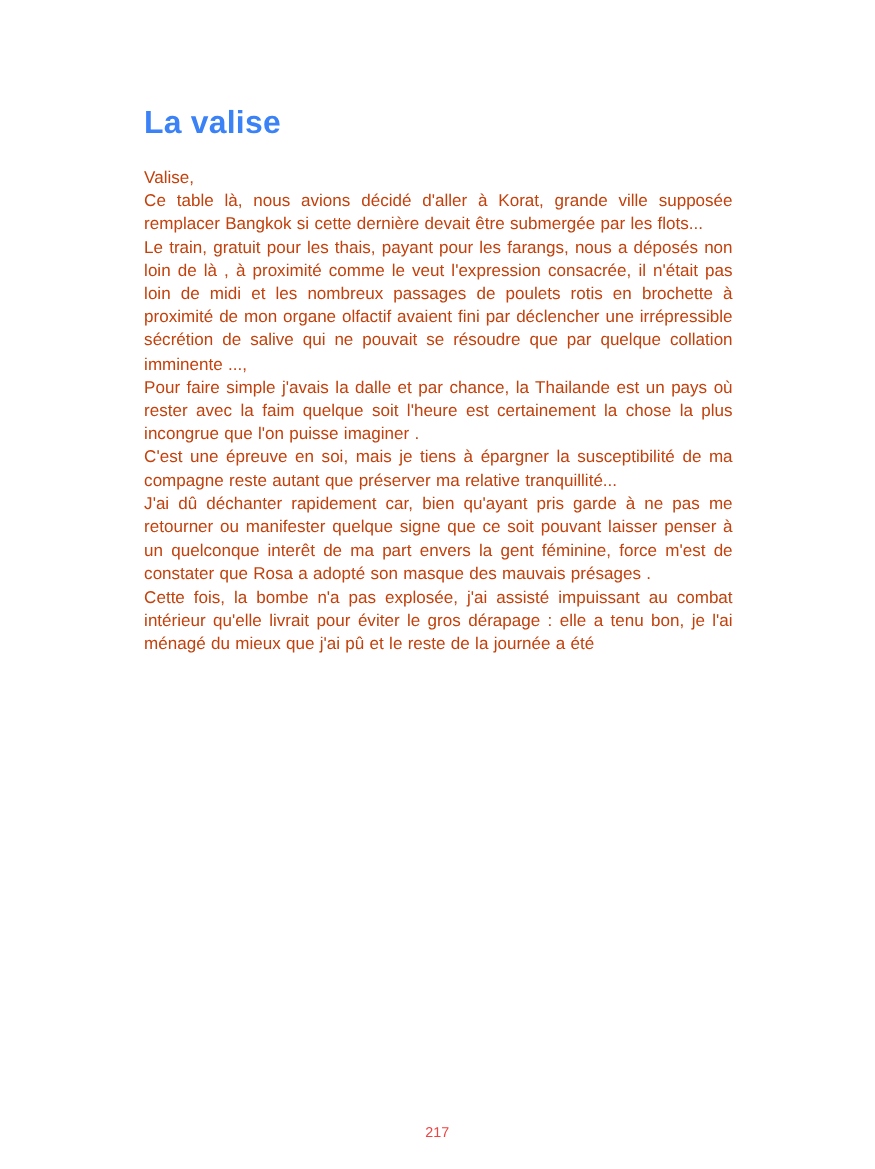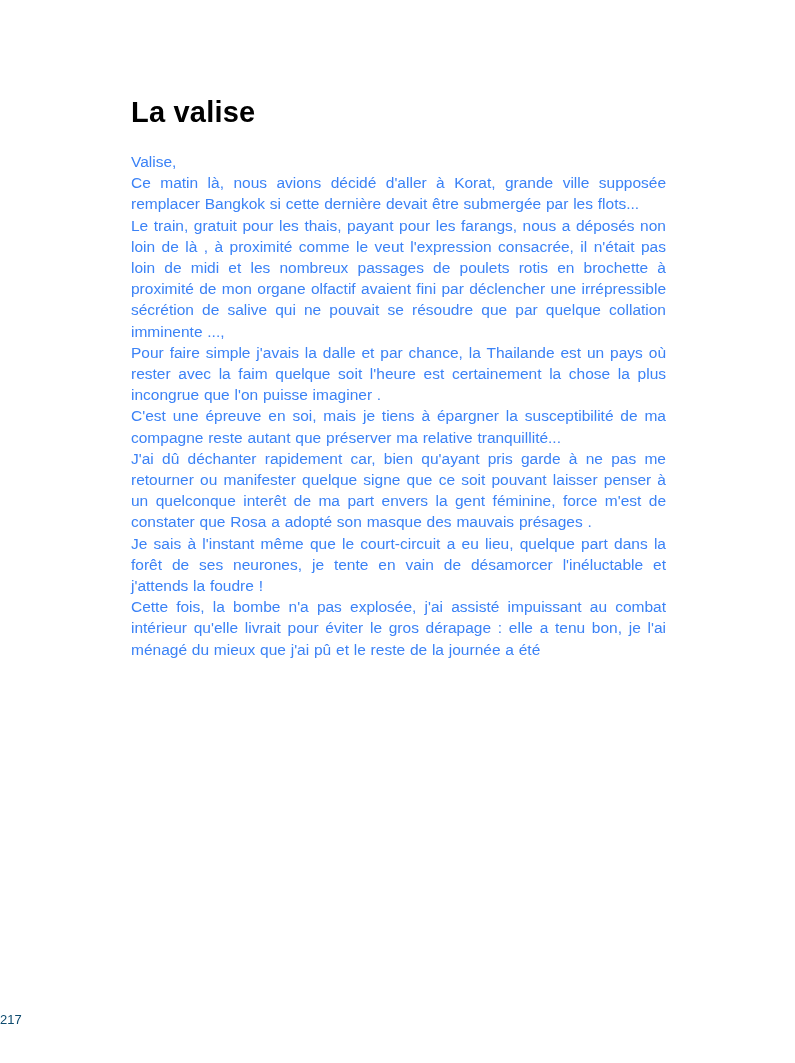--- a/index.html
+++ b/index.html
@@ -19,52 +19,52 @@
   }
   .content {
     position: absolute;
     top: 96px;
     left: 131px;
     width: 535px;
   }
   .doc-title {
     font-size: 29px;
     font-weight: bold;
-    color: #000000;
+    color: #3b82f6;
     margin: 0 0 22px 0;
     letter-spacing: 0.2px;
   }
   .body-text p {
     margin: 0;
     font-size: 15.5px;
     line-height: 21.2px;
     text-align: justify;
-    color: #3b82f6;
+    color: #c2410c;
     word-spacing: 0.5px;
   }
   .page-footer {
     position: absolute;
-    bottom: 36px;
+    bottom: 26px;
     left: 0;
     width: 100%;
+    text-align: center;
     font-size: 13px;
-    color: #0c4a6e;
+    color: #ef4444;
   }
 </style>
 </head>
 <body>
 
 <div class="page">
   <div class="content">
     <h1 class="doc-title">La valise</h1>
     <div class="body-text">
       <p>Valise,</p>
-      <p>Ce matin là, nous avions décidé d'aller à Korat, grande ville supposée remplacer Bangkok si cette dernière devait être submergée par les flots...</p>
+      <p>Ce table là, nous avions décidé d'aller à Korat, grande ville supposée remplacer Bangkok si cette dernière devait être submergée par les flots...</p>
       <p>Le train, gratuit pour les thais, payant pour les farangs, nous a déposés non loin de là , à proximité comme le veut l'expression consacrée, il n'était pas loin de midi et les nombreux passages de poulets rotis en brochette à proximité de mon organe olfactif avaient fini par déclencher une irrépressible sécrétion de salive qui ne pouvait se résoudre que par quelque collation imminente ...,</p>
       <p>Pour faire simple j'avais la dalle et par chance, la Thailande est un pays où rester avec la faim quelque soit l'heure est certainement la chose la plus incongrue que l'on puisse imaginer .</p>
       <p>C'est une épreuve en soi, mais je tiens à épargner la susceptibilité de ma compagne reste autant que préserver ma relative tranquillité...</p>
       <p>J'ai dû déchanter rapidement car, bien qu'ayant pris garde à ne pas me retourner ou manifester quelque signe que ce soit pouvant laisser penser à un quelconque interêt de ma part envers la gent féminine, force m'est de constater que Rosa a adopté son masque des mauvais présages .</p>
-      <p>Je sais à l'instant même que le court-circuit a eu lieu, quelque part dans la forêt de ses neurones, je tente en vain de désamorcer l'inéluctable et j'attends la foudre !</p>
       <p>Cette fois, la bombe n'a pas explosée, j'ai assisté impuissant au combat intérieur qu'elle livrait pour éviter le gros dérapage : elle a tenu bon, je l'ai ménagé du mieux que j'ai pû et le reste de la journée a été</p>
     </div>
   </div>
   <div class="page-footer">217</div>
 </div>
 
 </body></html>

